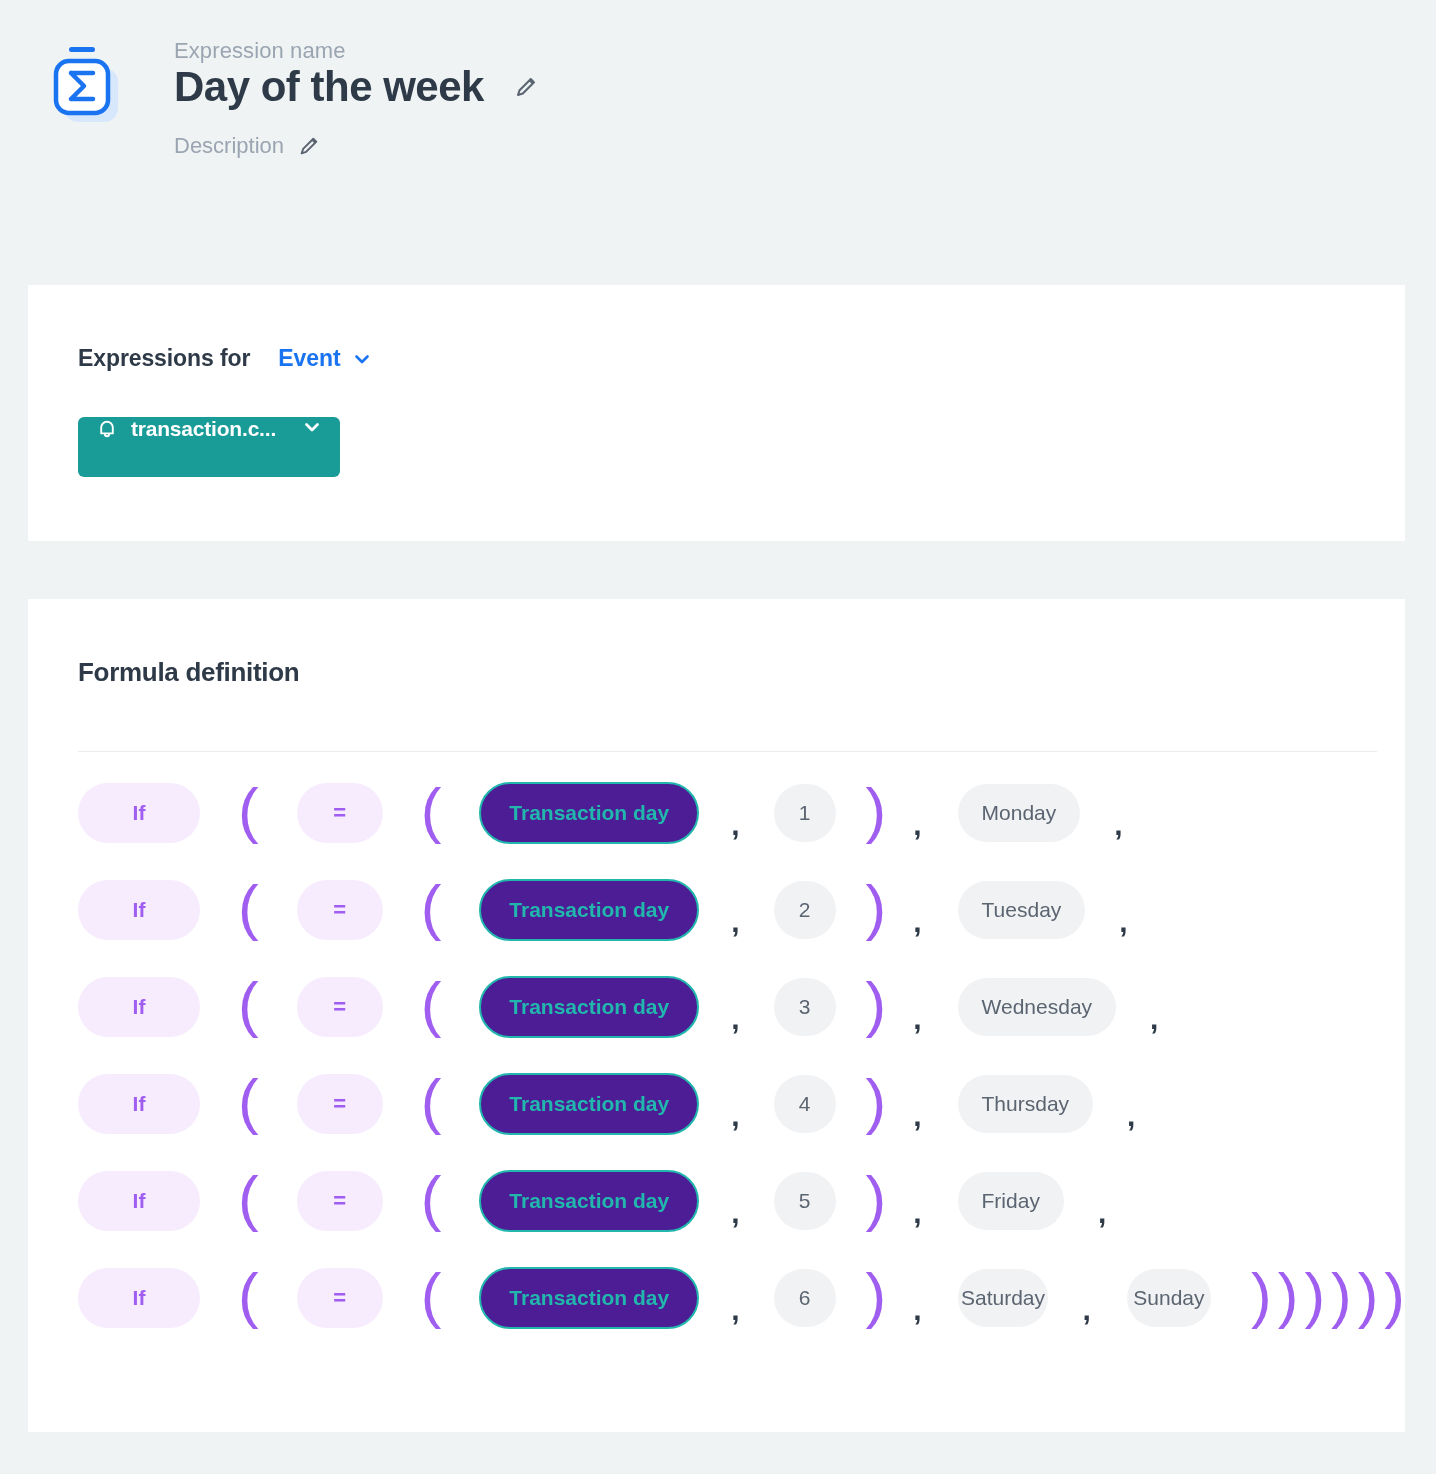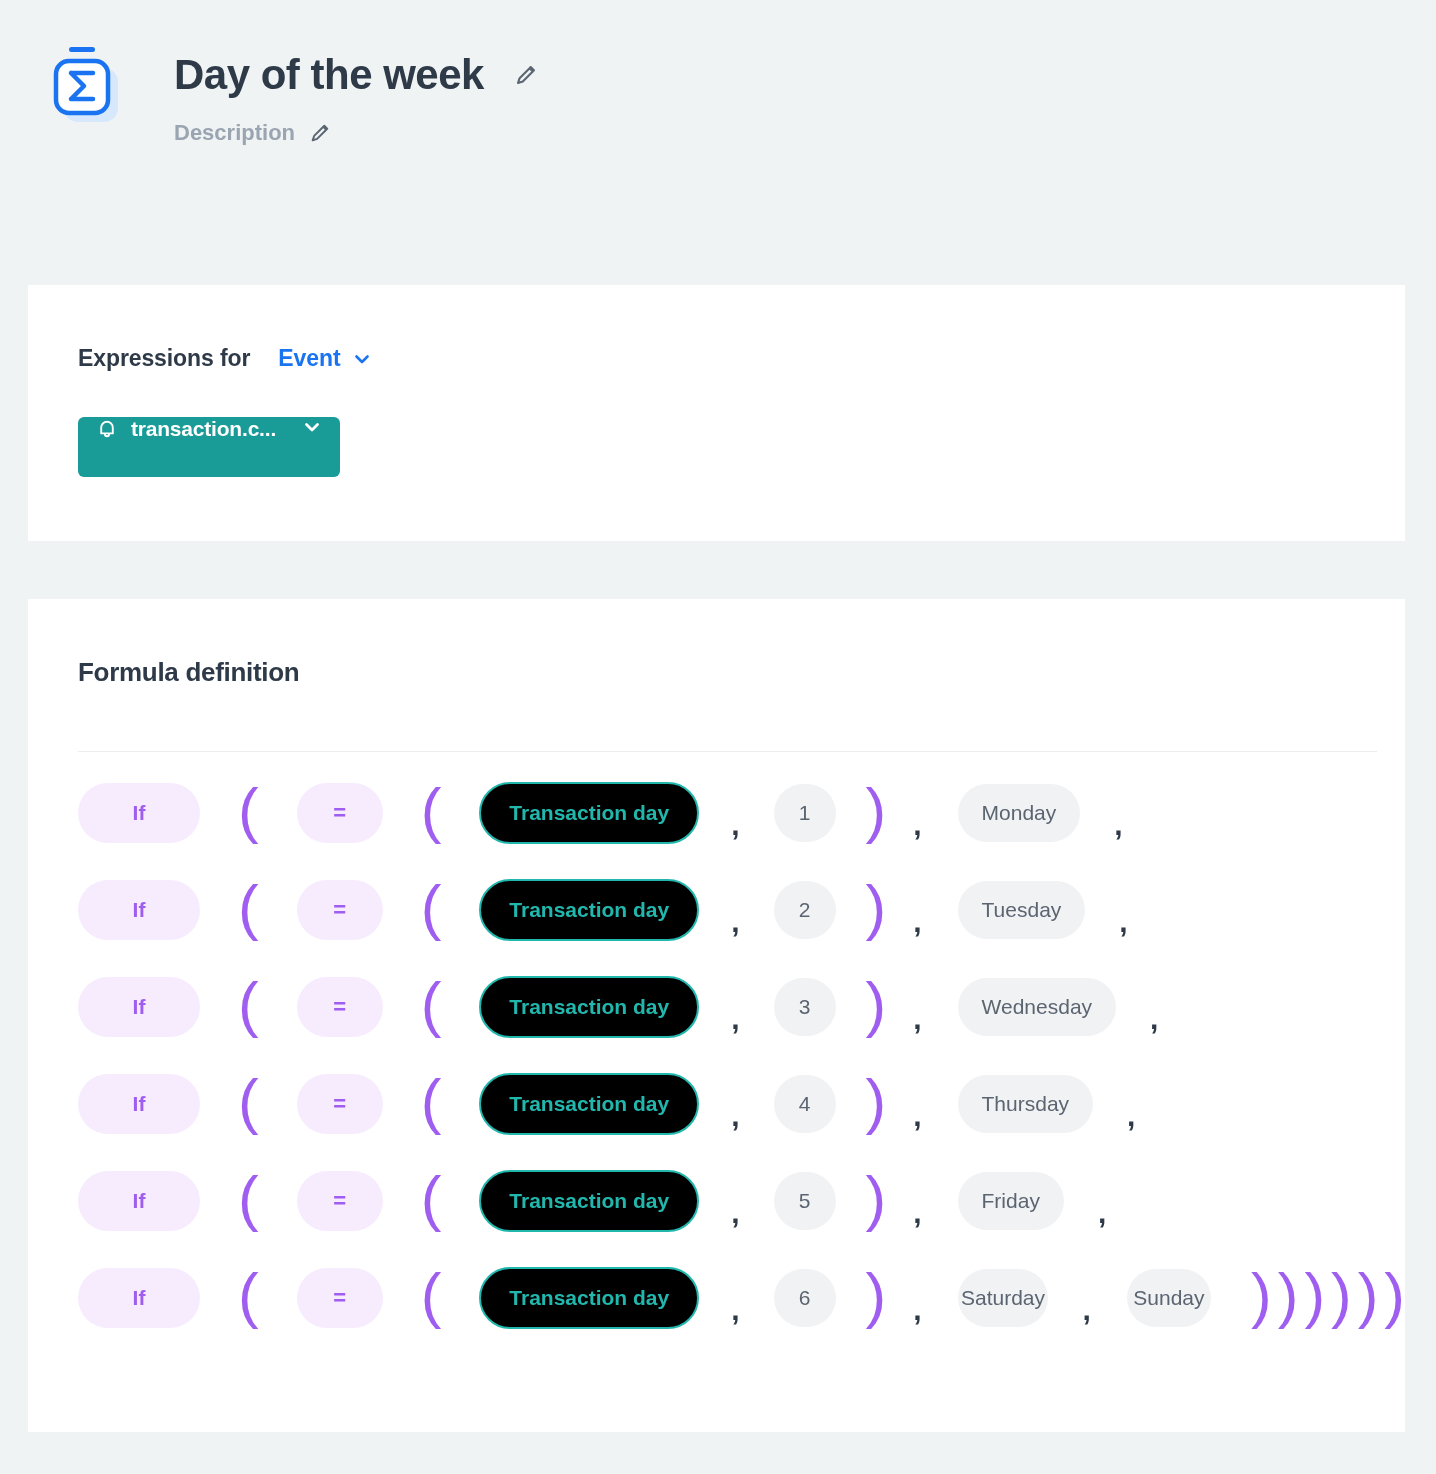--- a/index.html
+++ b/index.html
@@ -40,21 +40,20 @@
   .expr-name-label {
     font-size: 22px;
     color: #9aa5b1;
     font-weight: 400;
     letter-spacing: 0.1px;
     line-height: 1.2;
   }
   .title-row {
     display: flex;
     align-items: center;
-    margin-top: 14px;
   }
   .expr-title {
     font-size: 42px;
     font-weight: 700;
     color: #2e3a48;
     letter-spacing: -0.5px;
     line-height: 1.1;
   }
   .pencil {
     margin-left: 30px;
@@ -63,21 +62,21 @@
     cursor: pointer;
   }
   .desc-row {
     display: flex;
     align-items: center;
     margin-top: 22px;
   }
   .desc-label {
     font-size: 22px;
     color: #9aa5b1;
-    font-weight: 700;
+    font-weight: 400;
   }
   .desc-row .pencil { margin-left: 14px; }
 
   
   .card {
     position: absolute;
     left: 28px;
     width: 1377px;
     background: #ffffff;
     box-sizing: border-box;
@@ -184,21 +183,21 @@
   .pill-eq {
     background: #f7ecfe;
     color: #a05ef0;
     font-size: 22px;
     font-weight: 700;
     height: 60px;
     min-width: 86px;
     padding: 0 20px;
   }
   .pill-field {
-    background: #000000;
+    background: #4c1d95;
     border: 2px solid #21b7ad;
     color: #21b7ad;
     font-size: 21px;
     font-weight: 700;
     height: 62px;
     padding: 0 28px;
   }
   .pill-gray {
     background: #f1f2f4;
     color: #5b6571;
@@ -253,20 +252,21 @@
   <div class="expr-icon-wrap">
     <svg width="86" height="86" viewBox="0 0 86 86" xmlns="http://www.w3.org/2000/svg">
       <rect x="20" y="26" width="54" height="54" rx="14" fill="#d7e8fd"></rect>
       <rect x="12" y="19" width="52" height="52" rx="13" fill="#ffffff" stroke="#1a73f0" stroke-width="4.5"></rect>
       <rect x="25" y="5" width="26" height="5" rx="2.5" fill="#1a73f0"></rect>
       <path d="M27 31 H49 M27 31 L40 44 L27 57 M27 57 H49" fill="none" stroke="#1a73f0" stroke-width="4.5" stroke-linecap="round" stroke-linejoin="round"></path>
     </svg>
   </div>
 
   <div class="header-text">
+    <div class="expr-name-label">Expression name</div>
 
     <div class="title-row">
       <div class="expr-title">Day of the week</div>
       <span class="pencil">
         <svg width="24" height="24" viewBox="0 0 24 24" xmlns="http://www.w3.org/2000/svg">
           <path d="M4 20 L5.6 15.2 L15.6 5.2 L18.8 8.4 L8.8 18.4 Z" fill="none" stroke="#5b6571" stroke-width="2.1" stroke-linejoin="round"></path>
           <path d="M16.6 4.2 L19.8 7.4" stroke="#5b6571" stroke-width="2.4" stroke-linecap="round"></path>
         </svg>
       </span>
     </div>

